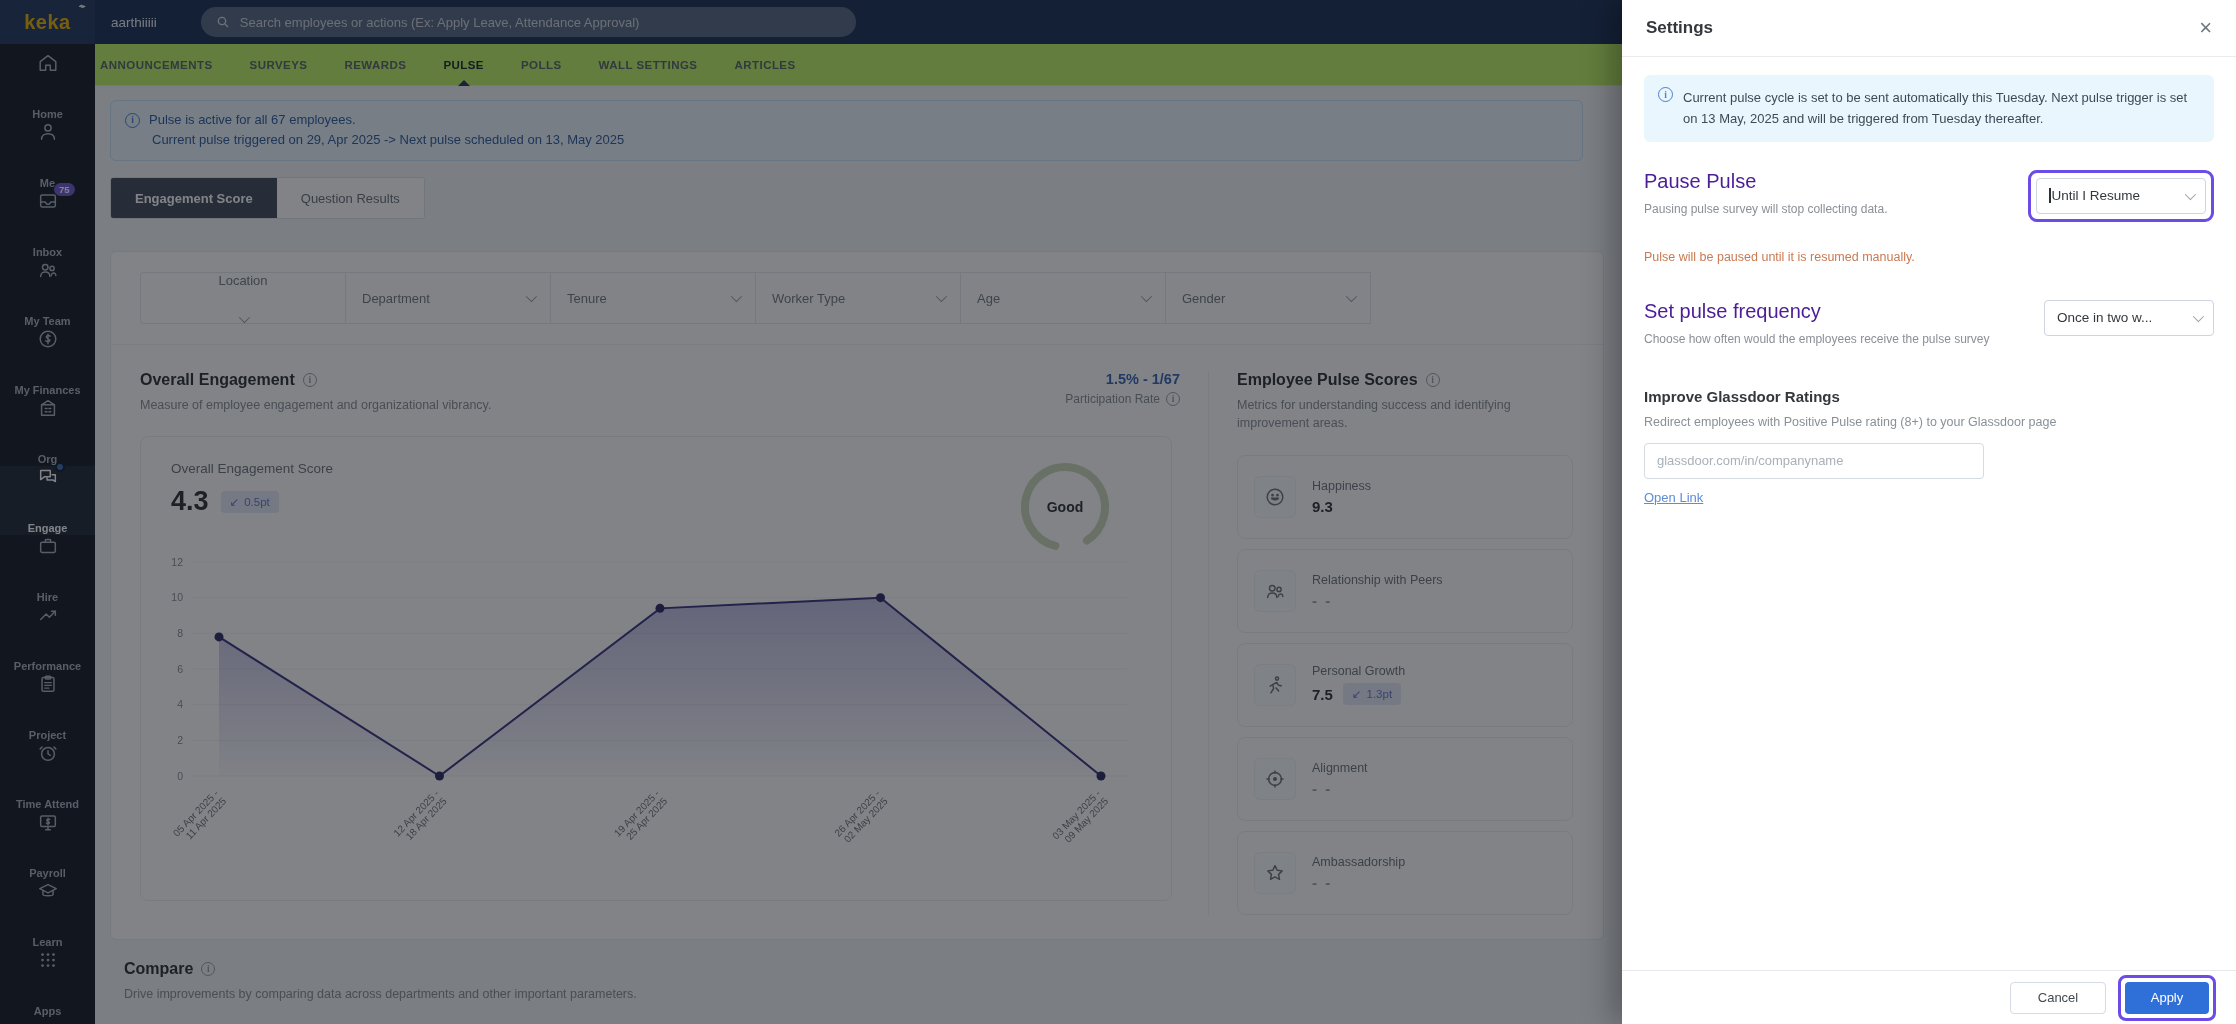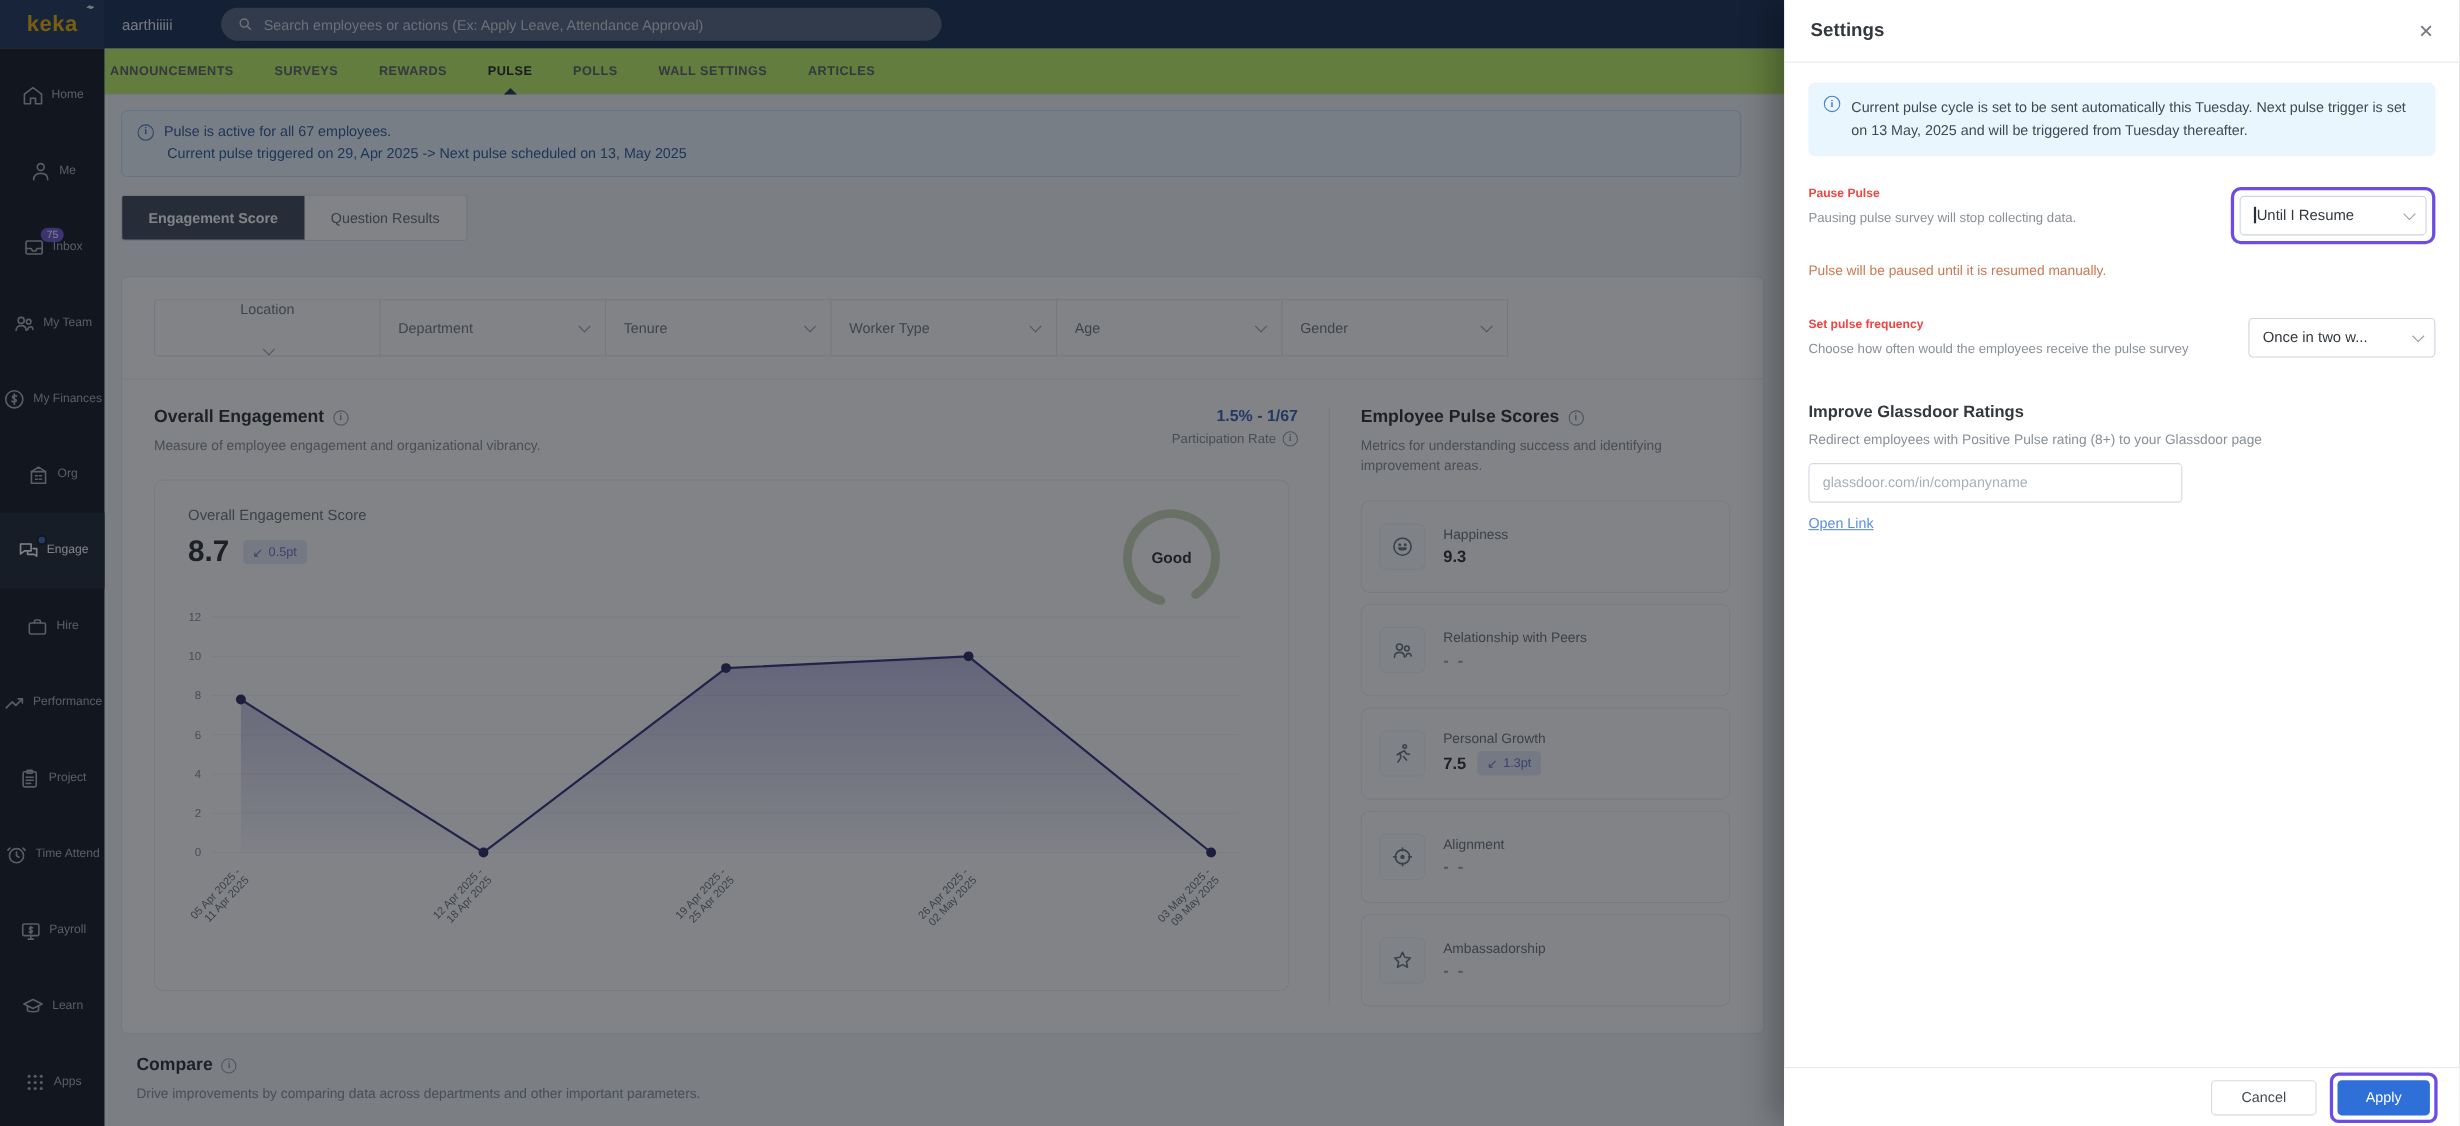--- a/index.html
+++ b/index.html
@@ -11,21 +11,21 @@
   .logo-cell { width:95px; height:44px; background:#24395f; display:flex; align-items:center; justify-content:center; }
   .logo-text { color:#eab308; font-size:20px; font-weight:700; letter-spacing:.5px; position:relative; }
   .logo-text:after { content:"՛՛՛"; position:absolute; top:-7px; right:-12px; color:#fff; font-size:11px; transform:rotate(18deg); letter-spacing:-1px; }
   .topbar-user { color:#e8ecf3; font-size:13.5px; margin-left:16px; }
   .searchbar { margin-left:44px; width:655px; height:30px; border-radius:15px; background:rgba(233,237,242,.30); display:flex; align-items:center; padding:0 14px; gap:9px; }
   .searchbar .ph { color:#cfd6de; font-size:13px; white-space:nowrap; overflow:hidden; }
   .search-ic { display:flex; color:#d7dde4; }
 
   
   .sidebar { position:absolute; left:0; top:44px; width:95px; height:980px; background:#171c26; z-index:5; display:flex; flex-direction:column; padding-top:8px; }
-  .side-item { height:69px; display:flex; flex-direction:row; align-items:center; justify-content:center; gap:6px; color:#aab2bf; cursor:pointer; position:relative; }
+  .side-item { height:69px; display:flex; flex-direction:column; align-items:center; justify-content:space-between; gap:6px; color:#aab2bf; cursor:pointer; position:relative;font-weight:bold; }
   .side-item.active { background:#232a38; color:#ffffff; }
   .side-item .lbl { font-size:11px; text-align:center; line-height:1.05; }
   .side-item .ic { position:relative; display:flex; }
   .side-badge { position:absolute; top:-7px; right:-16px; background:#6d5bd0; color:#fff; font-size:9.5px; padding:1px 5px; border-radius:8px; }
   .side-dot { position:absolute; top:-4px; right:-6px; width:10px; height:10px; border-radius:50%; background:#3d6fb4; border:2px solid #171c26; }
 
   
   .main { position:absolute; left:95px; top:44px; width:1527px; height:980px; background:#f3f4f6; z-index:4; overflow:hidden; }
   .navstrip { height:42px; background:#bef264; border-bottom:1px solid #e5e7ea; display:flex; align-items:center; gap:37px; padding-left:5px; }
   .nav-tab { font-size:11.5px; font-weight:600; letter-spacing:.45px; color:#5d646c; cursor:pointer; position:relative; height:42px; display:flex; align-items:center; }
@@ -86,21 +86,21 @@
 
   
   .panel { position:absolute; right:0; top:0; width:614px; height:1024px; background:#fff; z-index:30; box-shadow:-10px 0 28px rgba(0,0,0,.28); }
   .panel-head { height:57px; display:flex; align-items:center; justify-content:space-between; padding:0 24px; border-bottom:1px solid #e8eaec; }
   .panel-title { font-size:17px; font-weight:700; color:#33383d; }
   .close-x { font-size:22px; color:#6f767d; cursor:pointer; line-height:1; }
   .panel-body { padding:18px 22px 0 22px; }
   .info-box { background:#e9f6fd; border-radius:6px; padding:12px 14px; display:flex; gap:10px; }
   .info-box .txt { font-size:13px; color:#3e4a57; line-height:1.65; }
   .setting-row { display:flex; justify-content:space-between; margin-top:28px; }
-  .s-label { font-size:11px; font-weight:700; color:#ef4444; }
+  .s-label { font-size:20px; font-weight:400; color:#4c1d95; }
   .s-desc { font-size:12px; color:#8a9097; margin-top:7px; max-width:370px; line-height:1.5; }
   .s-warn { font-size:12.5px; color:#c97a52; margin-top:32px; }
   .dropdown { width:170px; height:36px; border:1px solid #cdd5e0; border-radius:4px; background:#fff; display:flex; align-items:center; justify-content:space-between; padding:0 12px; cursor:pointer; }
   .dropdown .dval { font-size:13.5px; color:#33383d; display:flex; align-items:center; }
   .text-caret { display:inline-block; width:1.5px; height:15px; background:#2b2f33; margin-right:1px; }
   .hl-purple { border:3px solid #6b4ce6; border-radius:9px; padding:5px; align-self:flex-start; }
   .gd-title { font-size:15px; font-weight:700; color:#33383d; margin-top:40px; }
   .gd-desc { font-size:12.5px; color:#8a9097; margin-top:10px; }
   .gd-input { margin-top:14px; width:340px; height:36px; border:1px solid #d5dae3; border-radius:4px; font-size:13px; padding:0 12px; color:#33383d; font-family:inherit; }
   .gd-input::placeholder { color:#a9b0b8; }
@@ -346,21 +346,21 @@
                 <div class="part-lbl">
                   <span>Participation Rate</span>
                   <span class="i-icon gray">i</span>
                 </div>
               </div>
             </div>
 
             <div class="scorecard">
               <div class="score-lbl">Overall Engagement Score</div>
               <div class="score-row">
-                <span class="score-val">8.7</span>
+                <span class="score-val">4.3</span>
                 <span class="delta-badge">
                   <span>↙</span>
                   <span>0.5pt</span>
                 </span>
               </div>
               <div class="gauge">
                 <svg width="96" height="96" viewBox="0 0 96 96">
                   <circle cx="48" cy="48" r="40" fill="none" stroke="#ccdabd" stroke-width="8" stroke-linecap="round" stroke-dasharray="218 33.3" transform="rotate(104 48 48)"></circle>
                 </svg>
                 <div class="gtxt">Good</div>

